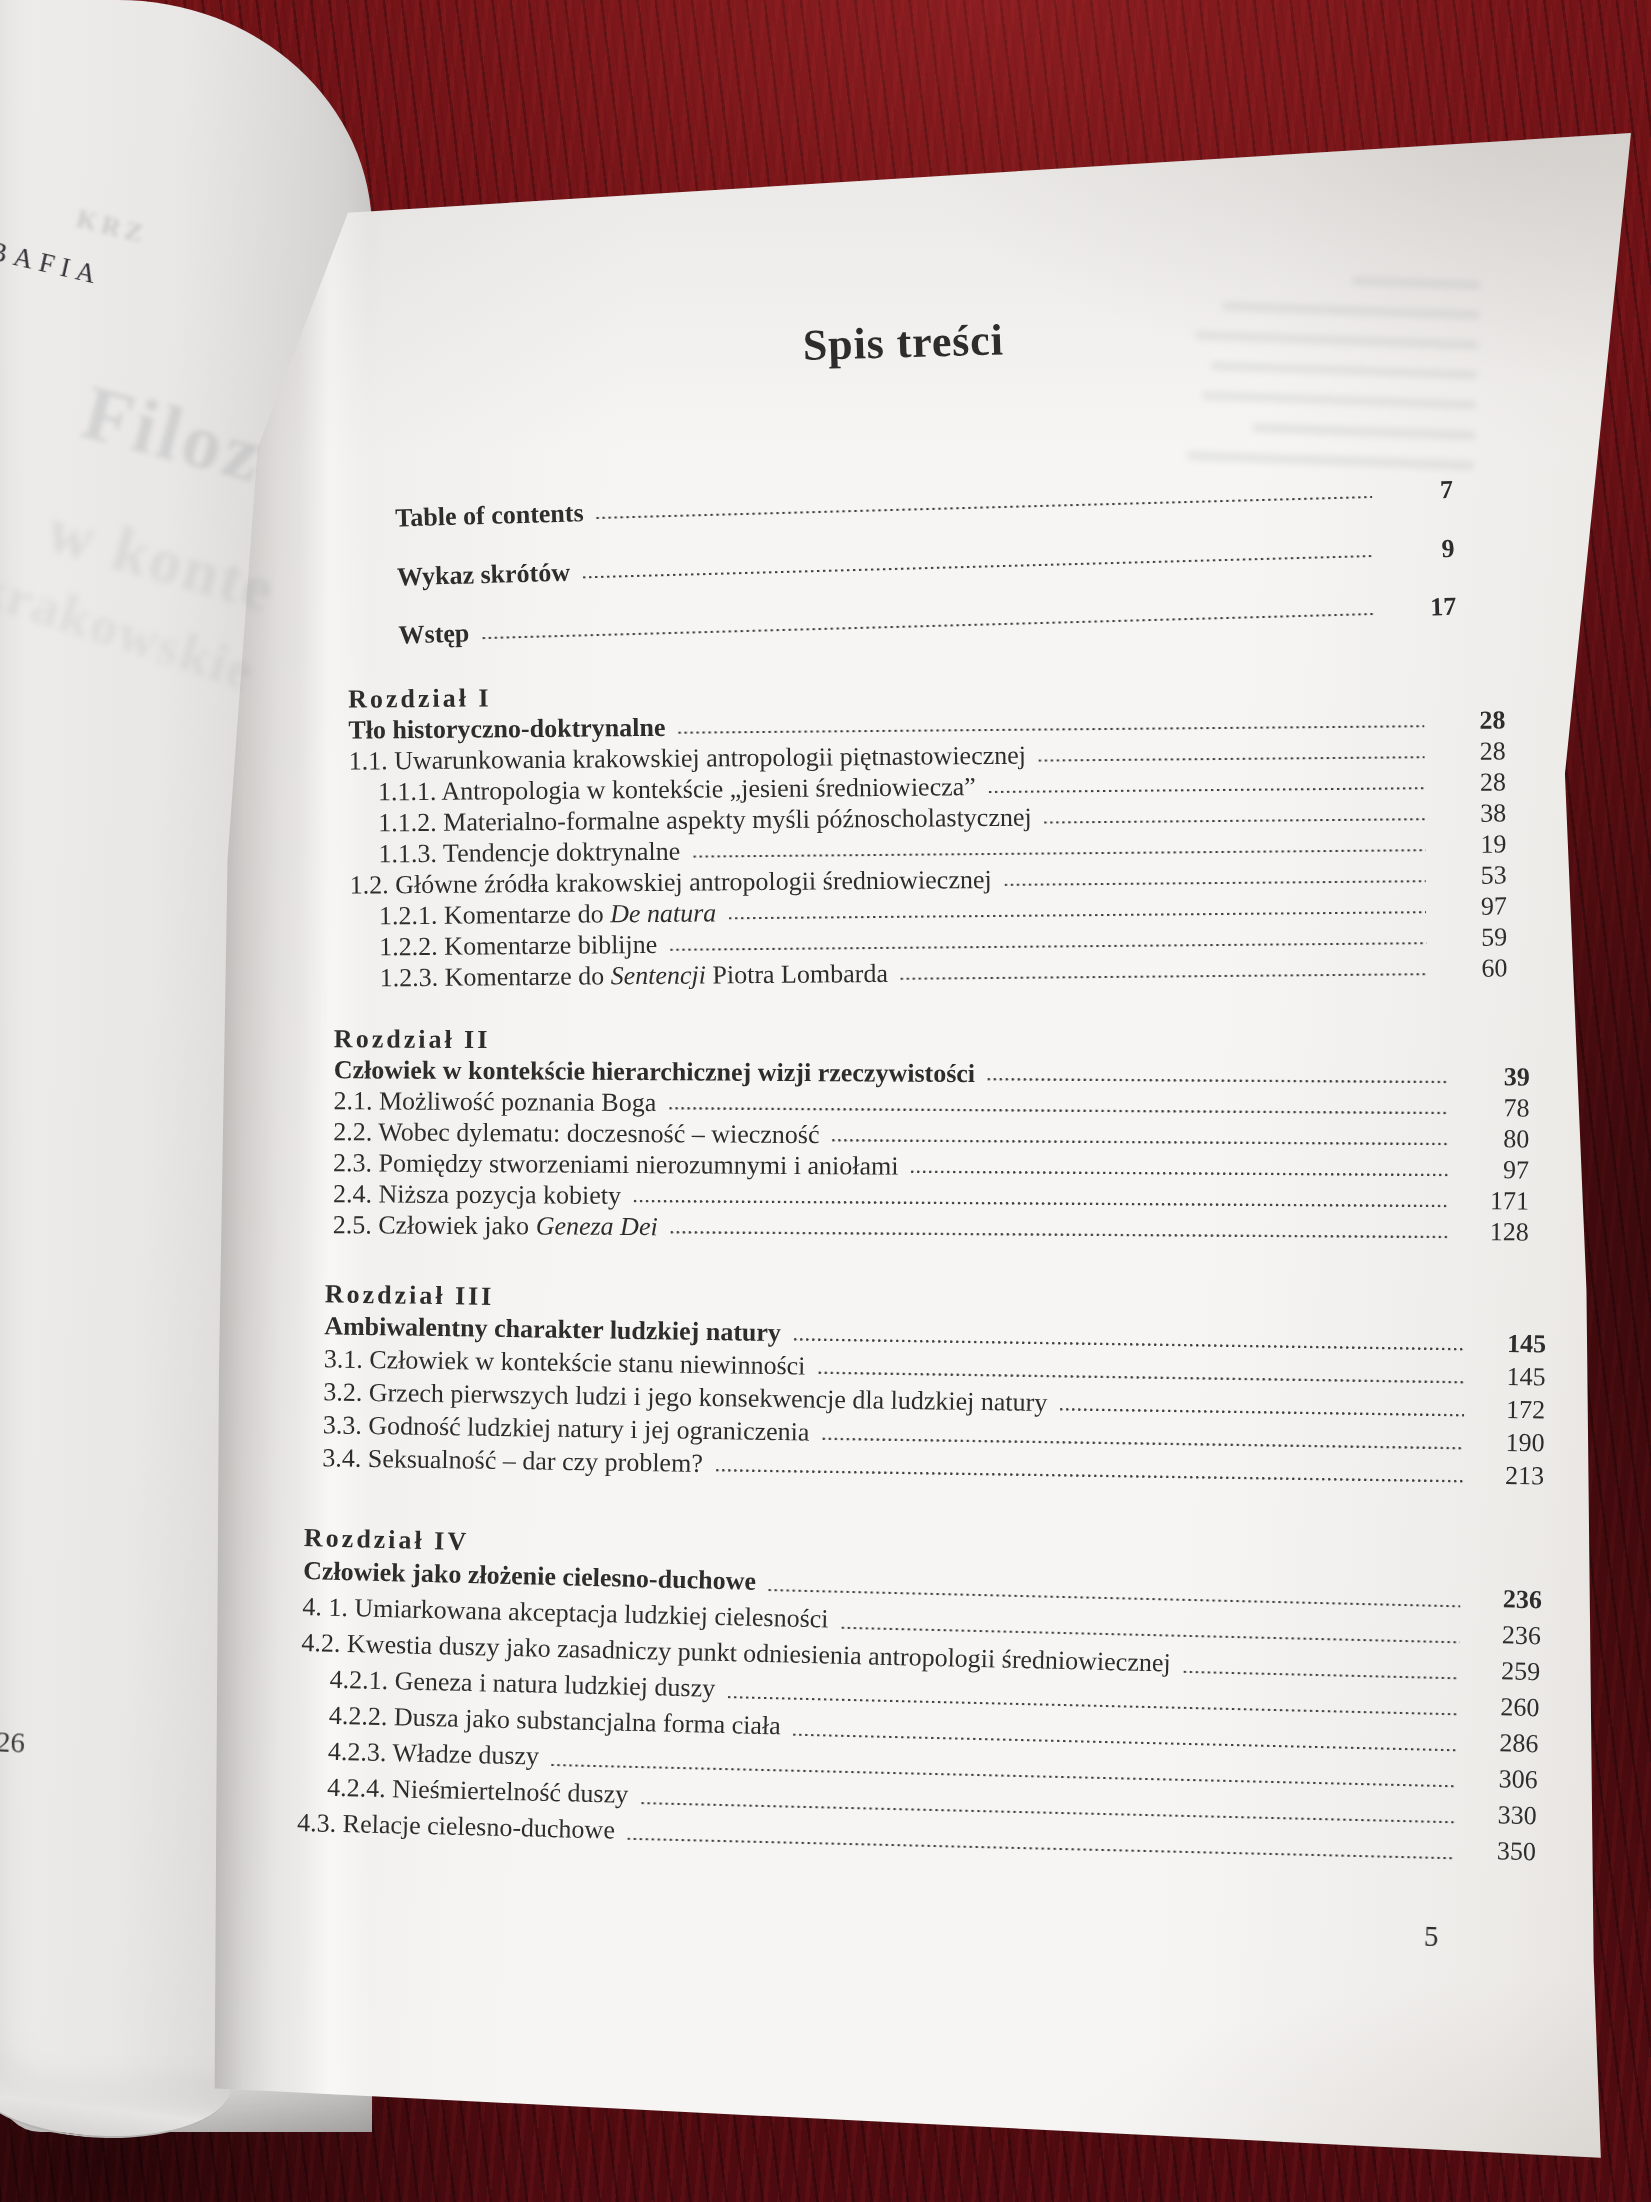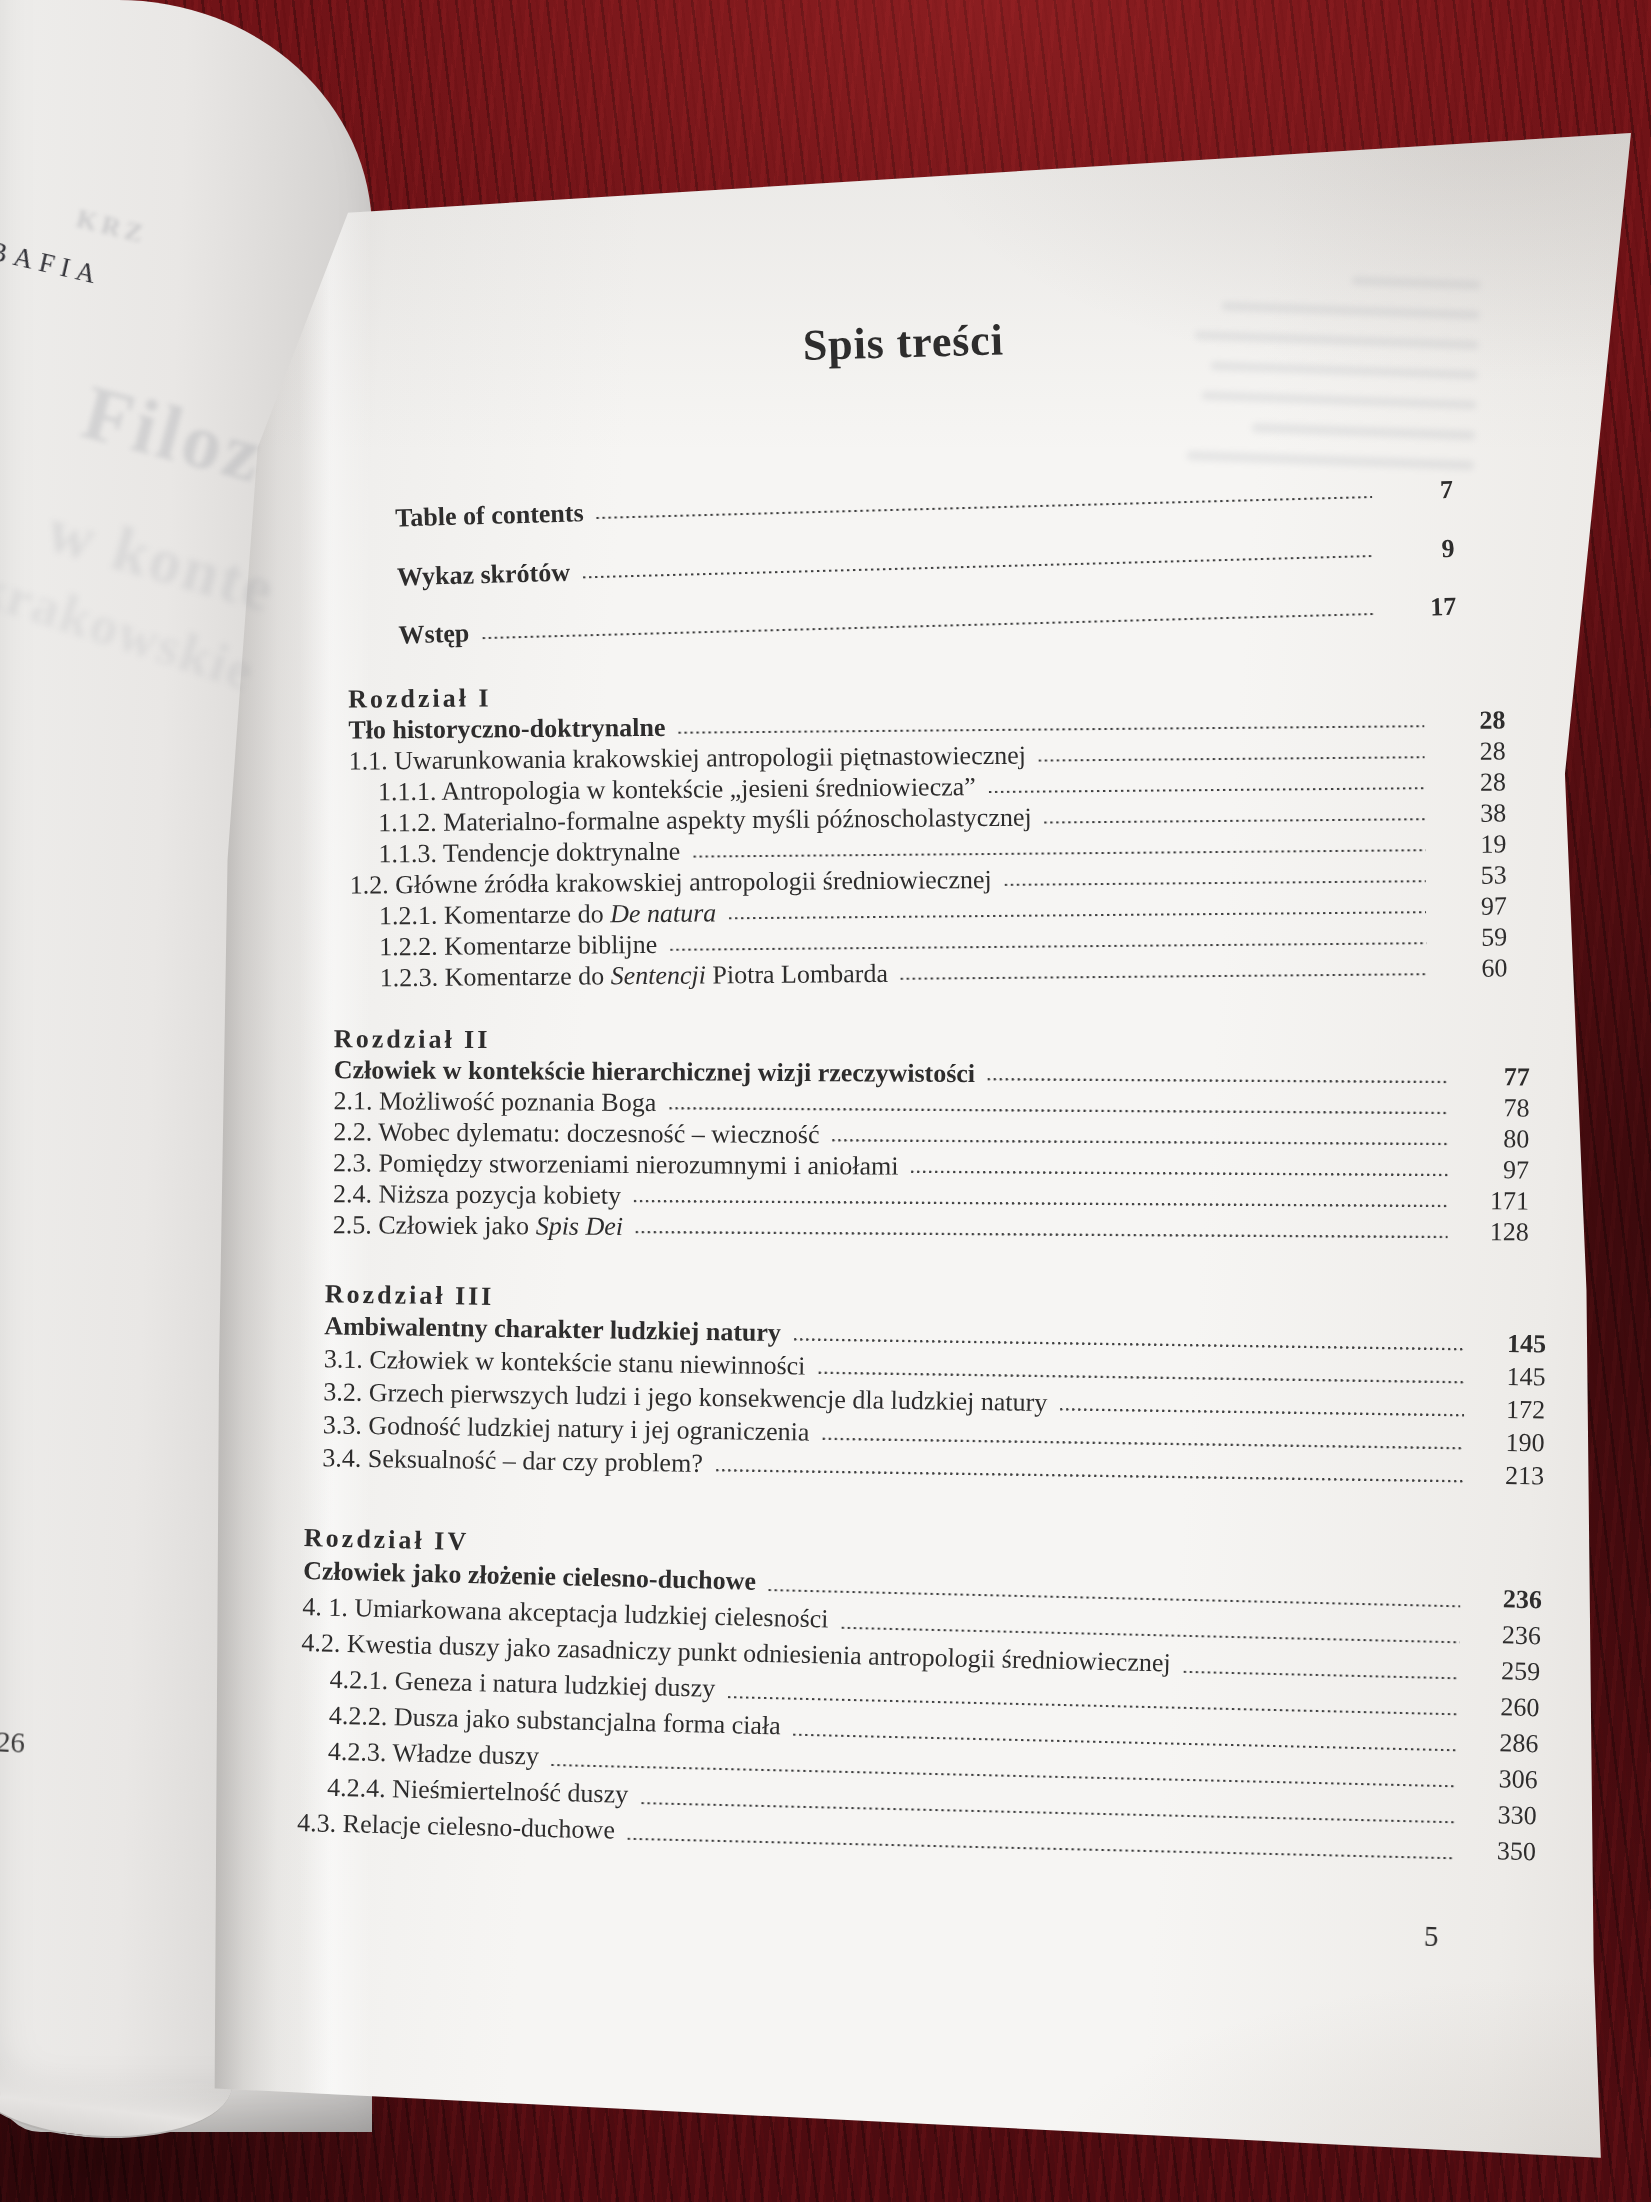--- a/index.html
+++ b/index.html
@@ -200,21 +200,21 @@
           <span class="label"><span>1.2.3. Komentarze do </span><i>Sentencji</i><span> Piotra Lombarda</span></span>
           <span class="dots"></span>
           <span class="pagenum">60</span>
         </div>
       </section>
       <section class="chapter">
         <h2 class="chapter-heading">Rozdział II</h2>
         <div class="toc-row chapter-title">
           <span class="label"><span>Człowiek w kontekście hierarchicznej wizji rzeczywistości</span></span>
           <span class="dots"></span>
-          <span class="pagenum">77</span>
+          <span class="pagenum">39</span>
         </div>
         <div class="toc-row">
           <span class="label"><span>2.1. Możliwość poznania Boga</span></span>
           <span class="dots"></span>
           <span class="pagenum">78</span>
         </div>
         <div class="toc-row">
           <span class="label"><span>2.2. Wobec dylematu: doczesność – wieczność</span></span>
           <span class="dots"></span>
           <span class="pagenum">80</span>
@@ -223,21 +223,21 @@
           <span class="label"><span>2.3. Pomiędzy stworzeniami nierozumnymi i aniołami</span></span>
           <span class="dots"></span>
           <span class="pagenum">97</span>
         </div>
         <div class="toc-row">
           <span class="label"><span>2.4. Niższa pozycja kobiety</span></span>
           <span class="dots"></span>
           <span class="pagenum">171</span>
         </div>
         <div class="toc-row">
-          <span class="label"><span>2.5. Człowiek jako </span><i>Spis Dei</i></span>
+          <span class="label"><span>2.5. Człowiek jako </span><i>Geneza Dei</i></span>
           <span class="dots"></span>
           <span class="pagenum">128</span>
         </div>
       </section>
       <section class="chapter">
         <h2 class="chapter-heading">Rozdział III</h2>
         <div class="toc-row chapter-title">
           <span class="label"><span>Ambiwalentny charakter ludzkiej natury</span></span>
           <span class="dots"></span>
           <span class="pagenum">145</span>

